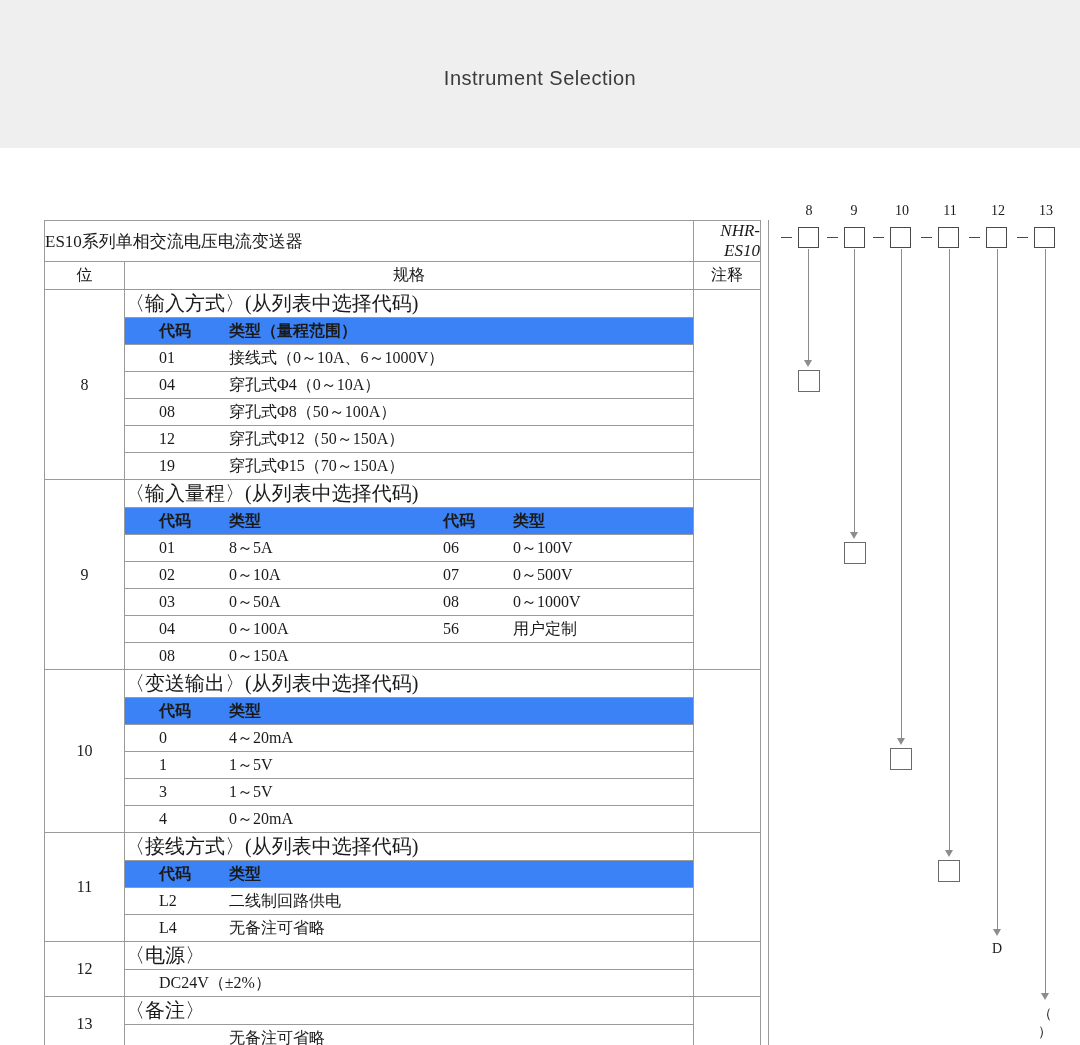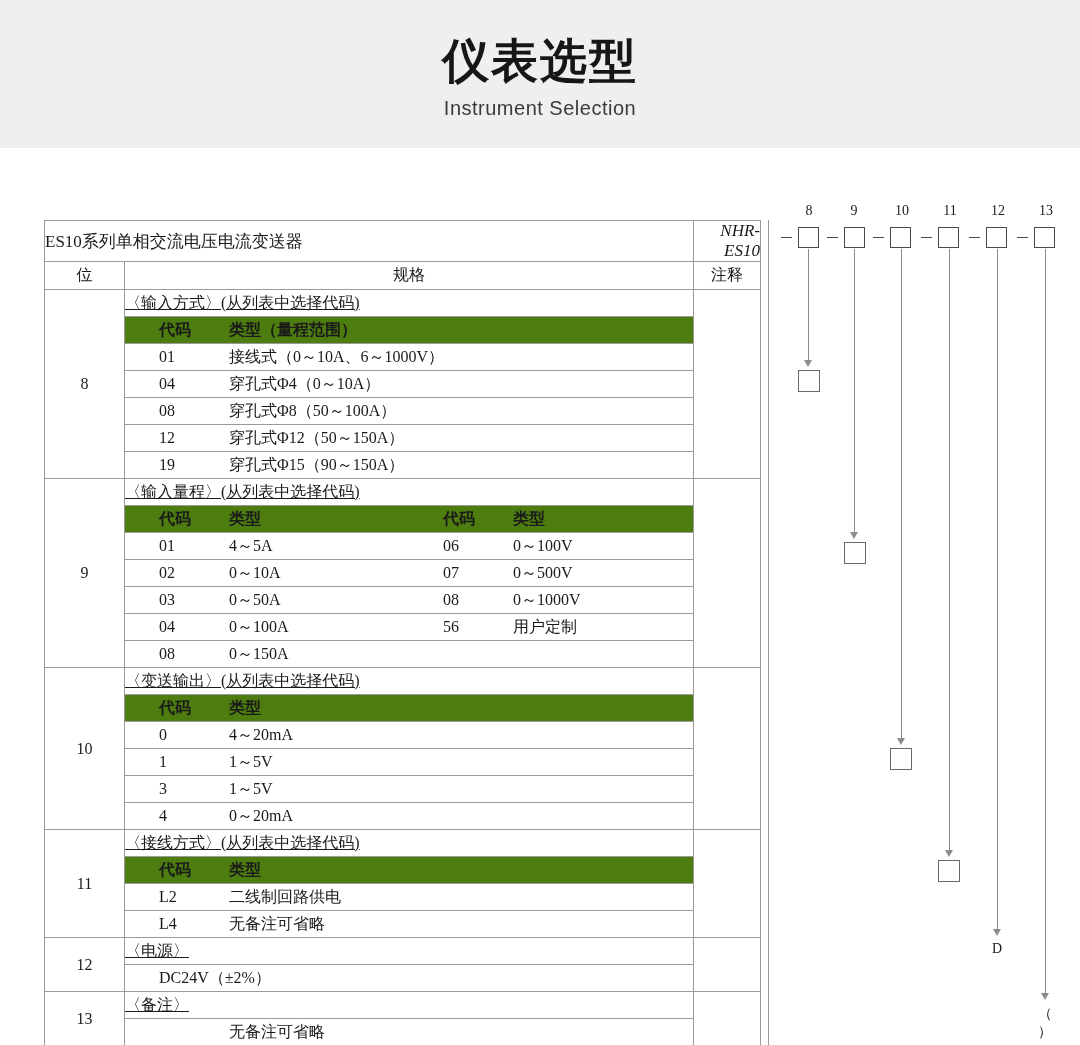--- a/index.html
+++ b/index.html
@@ -92,26 +92,25 @@
     font-weight: normal;
     text-align: center;
     font-size: 16px;
     height: 28px;
   }
   .group-label {
     text-align: center;
     font-size: 16px;
   }
   .section-head {
-    font-size: 16px;
+    font-size: 20px;
     padding-left: 10px;
-    text-decoration: underline;
   }
   .shade {
-    background: #4d7c0f;
+    background: #3b82f6;
   }
   .sub-head {
     font-weight: bold;
     font-size: 16px;
   }
   .ind-code {
     display: inline-block;
     width: 70px;
     margin-left: 34px;
     text-align: left;
@@ -193,21 +192,20 @@
   .colsep {
     position: absolute;
     width: 1px;
     background: #9a9a9a;
   }
 </style>
 </head>
 <body>
 
 <div class="header">
-  <div class="header-title">仪表选型</div>
   <div class="header-sub">Instrument Selection</div>
 </div>
 
 <div class="sheet">
 
   <table class="spec">
     <colgroup>
       <col class="col-pos">
         <col class="col-spec">
         <col class="col-note">
@@ -239,35 +237,35 @@
       <tr>
         <td class="cell"><span class="ind-code">04</span><span class="ind-type">穿孔式Φ4（0～10A）</span></td>
       </tr>
       <tr>
         <td class="cell"><span class="ind-code">08</span><span class="ind-type">穿孔式Φ8（50～100A）</span></td>
       </tr>
       <tr>
         <td class="cell"><span class="ind-code">12</span><span class="ind-type">穿孔式Φ12（50～150A）</span></td>
       </tr>
       <tr>
-        <td class="cell"><span class="ind-code">19</span><span class="ind-type">穿孔式Φ15（90～150A）</span></td>
+        <td class="cell"><span class="ind-code">19</span><span class="ind-type">穿孔式Φ15（70～150A）</span></td>
       </tr>
 
       <tr>
         <td rowspan="7" class="group-label">9</td>
         <td class="cell section-head">〈输入量程〉(从列表中选择代码)</td>
         <td rowspan="7"></td>
       </tr>
       <tr>
         <td class="cell shade">
           <span class="ind-code sub-head">代码</span><span class="ind-type sub-head">类型</span><span class="ind-code-2 sub-head">代码</span><span class="ind-type-wide sub-head">类型</span>
         </td>
       </tr>
       <tr>
-        <td class="cell"><span class="ind-code">01</span><span class="ind-type">4～5A</span><span class="ind-code-2">06</span><span class="ind-type-wide">0～100V</span></td>
+        <td class="cell"><span class="ind-code">01</span><span class="ind-type">8～5A</span><span class="ind-code-2">06</span><span class="ind-type-wide">0～100V</span></td>
       </tr>
       <tr>
         <td class="cell"><span class="ind-code">02</span><span class="ind-type">0～10A</span><span class="ind-code-2">07</span><span class="ind-type-wide">0～500V</span></td>
       </tr>
       <tr>
         <td class="cell"><span class="ind-code">03</span><span class="ind-type">0～50A</span><span class="ind-code-2">08</span><span class="ind-type-wide">0～1000V</span></td>
       </tr>
       <tr>
         <td class="cell"><span class="ind-code">04</span><span class="ind-type">0～100A</span><span class="ind-code-2">56</span><span class="ind-type-wide">用户定制</span></td>
       </tr>

